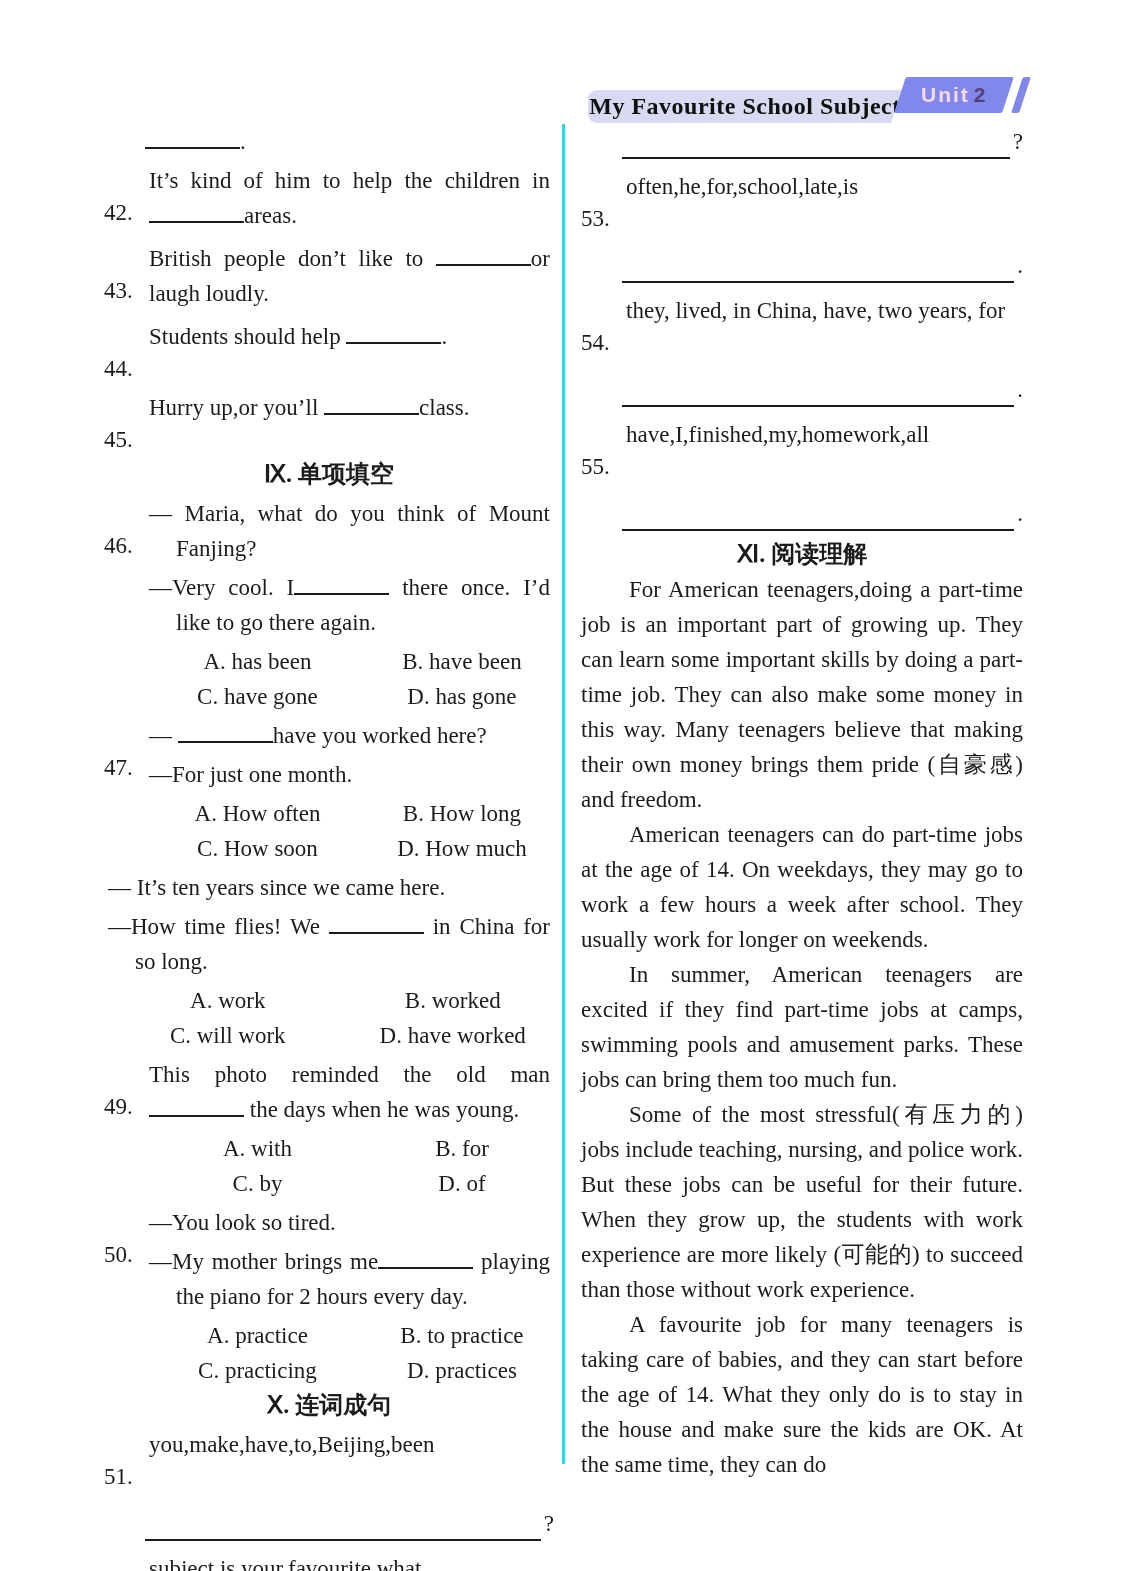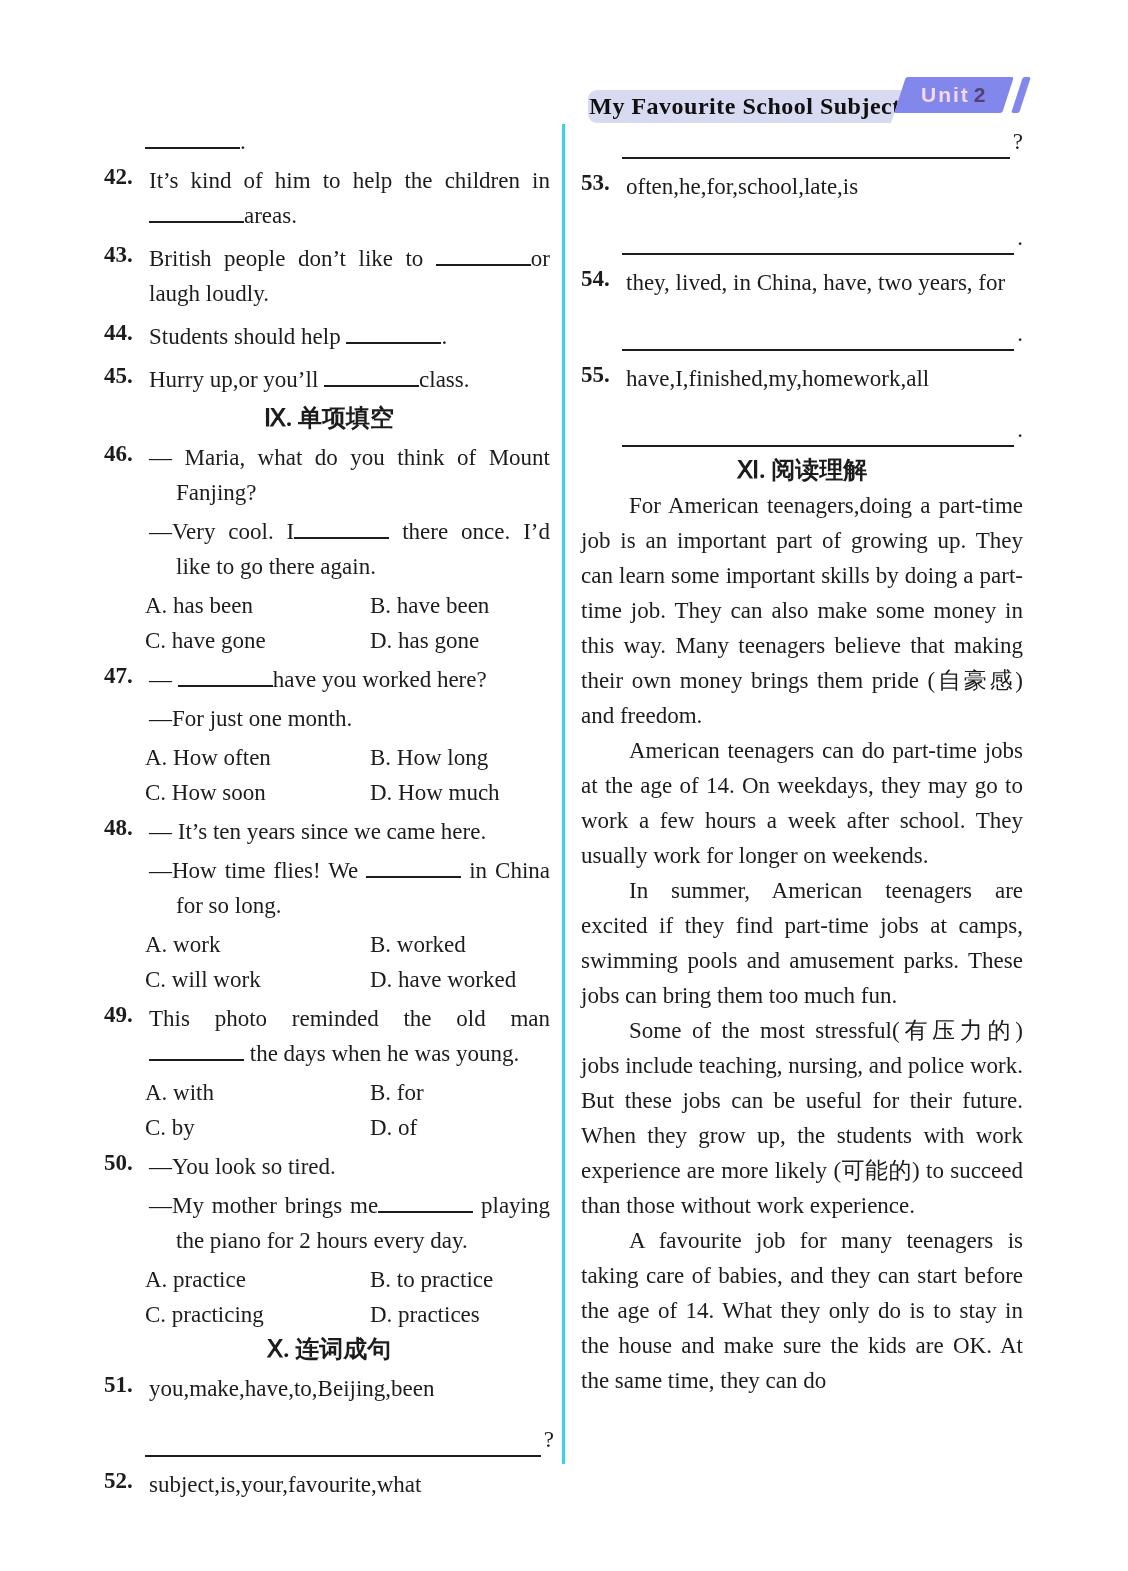--- a/index.html
+++ b/index.html
@@ -29,29 +29,29 @@
     position:absolute;left:1017px;top:1px;width:8px;height:36px;
     background:#8287ec;transform:skewX(-18deg);border-radius:2px;
   }
   
   .divider{position:absolute;left:562px;top:124px;width:3px;height:1340px;background:#3ad2e8;}
   .col{position:absolute;top:124px;font-size:23px;line-height:35px;text-align:justify;}
   .col-left{left:104px;width:450px;}
   .col-right{left:581px;width:442px;}
   
   .q{display:flex;}
-  .q-num{flex:0 0 41px;font-weight:bold;}
+  .q-num{flex:0 0 41px;font-weight:normal;margin-top:36px;}
   .q-body{flex:1 1 auto;min-width:0;}
   .row{margin:4px;}
   .row.hang{padding-left:27px;text-indent:-27px;}
   .blank{
     display:inline-block;width:95px;height:.85em;
     border-bottom:2px solid #1c1c1c;vertical-align:baseline;
   }
-  .opts{display:flex;text-align:left;}
+  .opts{display:flex;text-align:center;}
   .opt-a{flex:0 0 55%;}
   .opt-b{flex:1 1 auto;}
   .section{font-weight:bold;font-size:24px;text-align:center;
     font-family:"Liberation Serif","Liberation Sans",serif;}
   .ansline{display:flex;align-items:flex-end;margin:12px 0 6px 41px;height:35px;}
   .ansline.first{margin-top:0;}
   .ansline .line{flex:1 1 auto;border-bottom:2px solid #1c1c1c;height:26px;}
   .ansline .suffix{flex:0 0 auto;padding-left:3px;}
   .blank-tail{margin-left:41px;text-align:left;}
   .para{text-indent:48px;}
@@ -124,21 +124,20 @@
             <span class="opt-a">A. How often</span>
             <span class="opt-b">B. How long</span>
           </div>
           <div class="opts">
             <span class="opt-a">C. How soon</span>
             <span class="opt-b">D. How much</span>
           </div>
         </div>
       </div>
       <div class="q">
-        <span class="q-num">48.</span>
         <div class="q-body">
           <div class="row hang"><span>— It’s ten years since we came here.</span></div>
           <div class="row hang"><span>—How time flies! We </span><span class="blank"></span><span> in China for so long.</span></div>
           <div class="opts">
             <span class="opt-a">A. work</span>
             <span class="opt-b">B. worked</span>
           </div>
           <div class="opts">
             <span class="opt-a">C. will work</span>
             <span class="opt-b">D. have worked</span>

